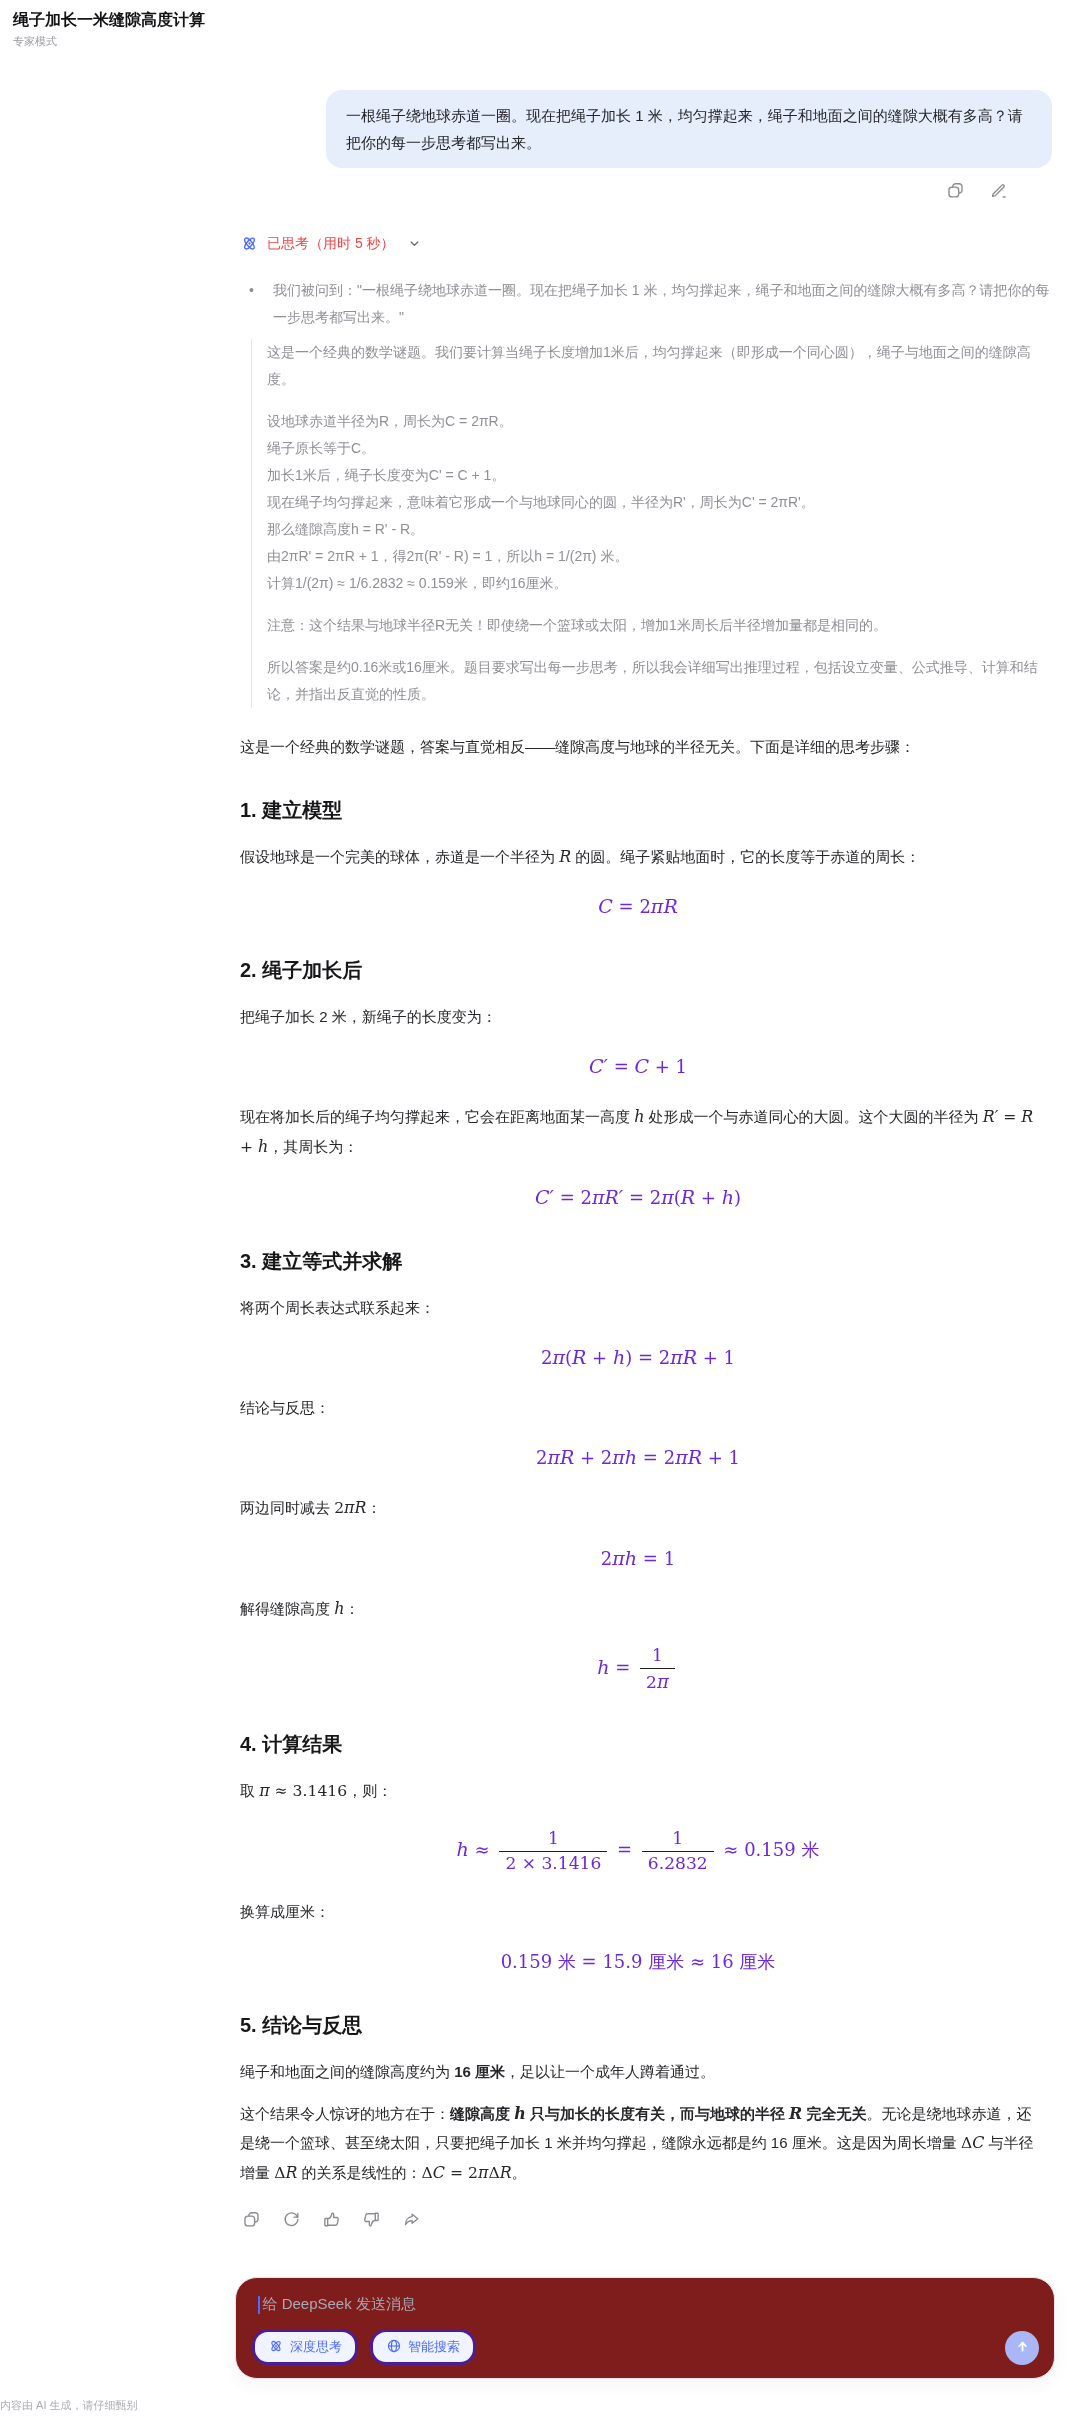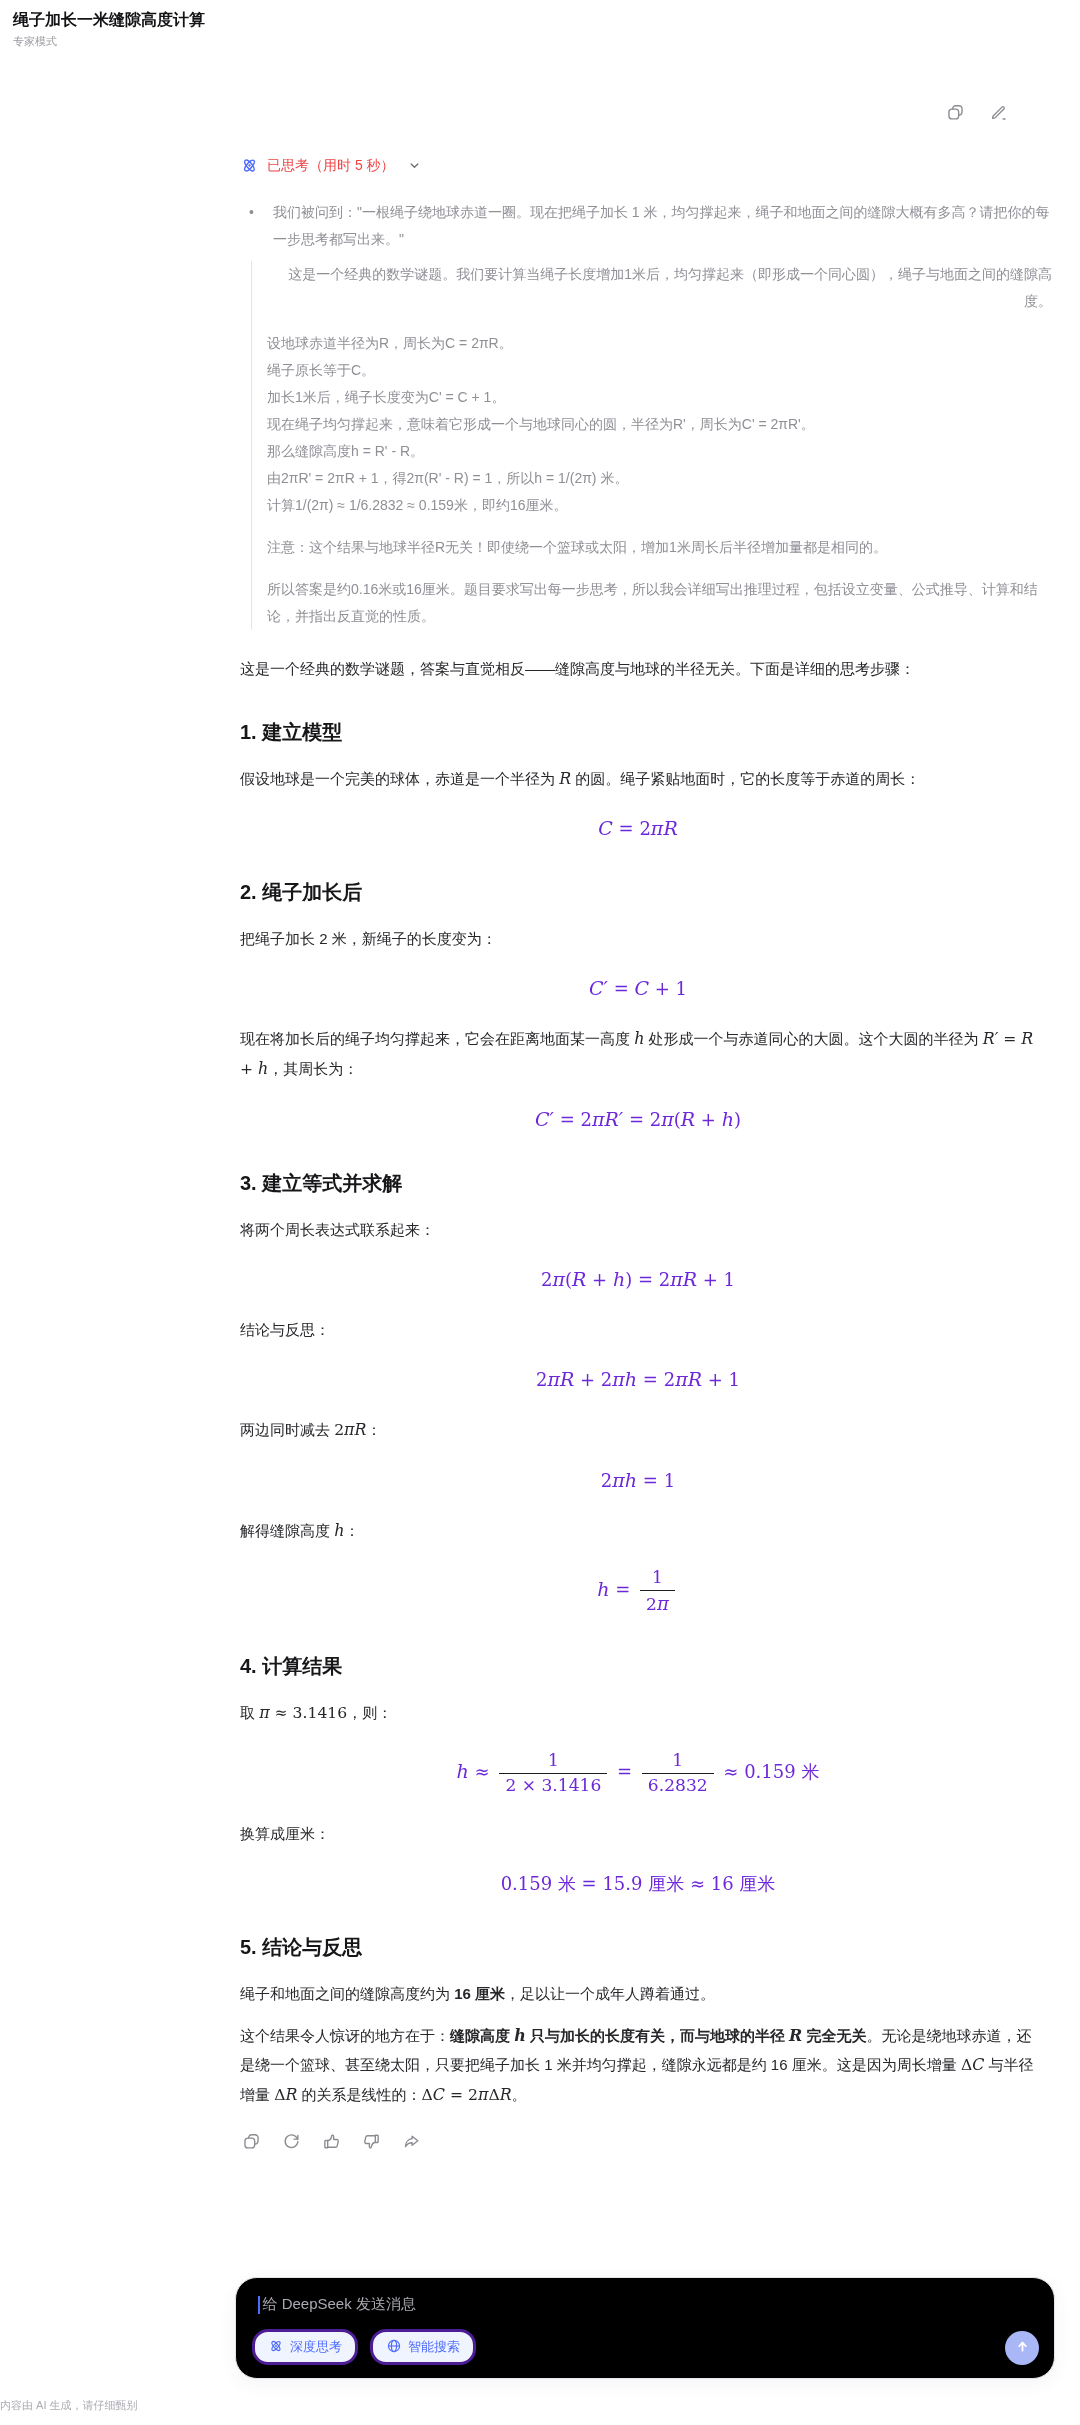--- a/index.html
+++ b/index.html
@@ -29,39 +29,39 @@
     display:flex;align-items:center;gap:8px;margin-top:34px;
     font-size:14px;color:#ef4444;cursor:pointer;width:fit-content;
   }
   .thinking-header .atom{color:#4d6bfe;width:19px;height:19px;}
   .thinking-header .chev{color:#6d6d74;width:15px;height:15px;margin-left:4px;}
   .thinking-body{margin-top:24px;padding-left:9px;font-size:14px;line-height:27px;color:#8f8f96;}
   .think-first{display:flex;}
   .think-first .bullet{width:14px;flex:0 0 14px;margin-right:10px;color:#8f8f96;}
   .think-quoted{border-left:1.5px solid #e4e4e9;padding-left:15px;margin-left:2px;margin-top:6px;}
   .think-quoted p{margin:15px 0;}
-  .think-quoted p:first-child{margin-top:8px;text-align:right;}
+  .think-quoted p:first-child{margin-top:8px;}
   
   .answer{margin-top:24px;width:796px;font-size:15px;line-height:29px;color:#27272b;}
   .answer p{margin:13px 0;}
   .sec-h{font-size:20px;line-height:26px;font-weight:700;color:#17171a;margin:36px 0 19px;}
   .math-block{
     text-align:center;margin:21px 0;font-size:18px;color:#6d28d9;
     font-family:"DejaVu Serif","Liberation Serif",serif;
   }
   .mv{font-family:"DejaVu Serif","Liberation Serif",serif;font-style:italic;font-size:1.06em;}
   .mr{font-family:"DejaVu Serif","Liberation Serif",serif;font-style:normal;font-size:1.04em;}
   .answer b{font-weight:700;}
   .frac{display:inline-block;vertical-align:middle;text-align:center;margin:0 4px;line-height:1.4;font-size:0.95em;}
   .frac .num{display:block;border-bottom:1.2px solid #1d1d21;padding:0 6px;}
   .frac .den{display:block;padding:0 6px;}
   
   .composer{position:absolute;left:235px;top:2277px;width:820px;}
   .input-box{
-    position:relative;height:100px;background:#000000;border:1px solid #e4e4ea;
+    position:relative;height:100px;background:#7f1d1d;border:1px solid #e4e4ea;
     border-radius:22px;box-shadow:0 5px 18px rgba(60,70,110,0.06);
   }
   .ph-row{position:absolute;left:22px;top:17px;display:flex;align-items:center;}
   .caret{width:1.5px;height:18px;background:#4d6bfe;margin-right:3px;}
   .placeholder{font-size:15px;color:#a9a9b3;}
   .pill-row{position:absolute;left:16px;bottom:13px;display:flex;gap:12px;}
   .pill{
     height:30px;padding:0 13px;border-radius:16px;display:flex;align-items:center;gap:6px;
     background:#f0f4fe;border:3px solid #4c1d95;color:#4d6bfe;font-size:13px;cursor:pointer;
   }
@@ -76,20 +76,23 @@
 </head>
 <body>
 
 <div class="app-header">
   <div class="app-title">绳子加长一米缝隙高度计算</div>
   <div class="app-subtitle">专家模式</div>
 </div>
 
 <div class="column">
 
+  <div class="user-row">
+    <div class="user-bubble">一根绳子绕地球赤道一圈。现在把绳子加长 1 米，均匀撑起来，绳子和地面之间的缝隙大概有多高？请把你的每一步思考都写出来。</div>
+  </div>
   <div class="icon-row user-actions">
     <span class="icon-btn">
       <svg viewBox="0 0 18 18" fill="none" stroke="currentColor" stroke-width="1.3" stroke-linecap="round" stroke-linejoin="round">
         <rect x="2.8" y="5.8" width="9.2" height="9.2" rx="2.8"></rect>
         <path d="M6.4 5.8 V5.4 a2.8 2.8 0 0 1 2.8 -2.8 h3.2 a2.8 2.8 0 0 1 2.8 2.8 v3.2 a2.8 2.8 0 0 1 -2.8 2.8 h-0.4"></path>
       </svg>
     </span>
     <span class="icon-btn">
       <svg viewBox="0 0 18 18" fill="none" stroke="currentColor" stroke-width="1.3" stroke-linecap="round" stroke-linejoin="round">
         <path d="M3.4 14.6 l0.5 -2.3 8.4 -8.4 c0.5 -0.5 1.3 -0.5 1.8 0 c0.5 0.5 0.5 1.3 0 1.8 l-8.4 8.4 -2.3 0.5 z"></path>

